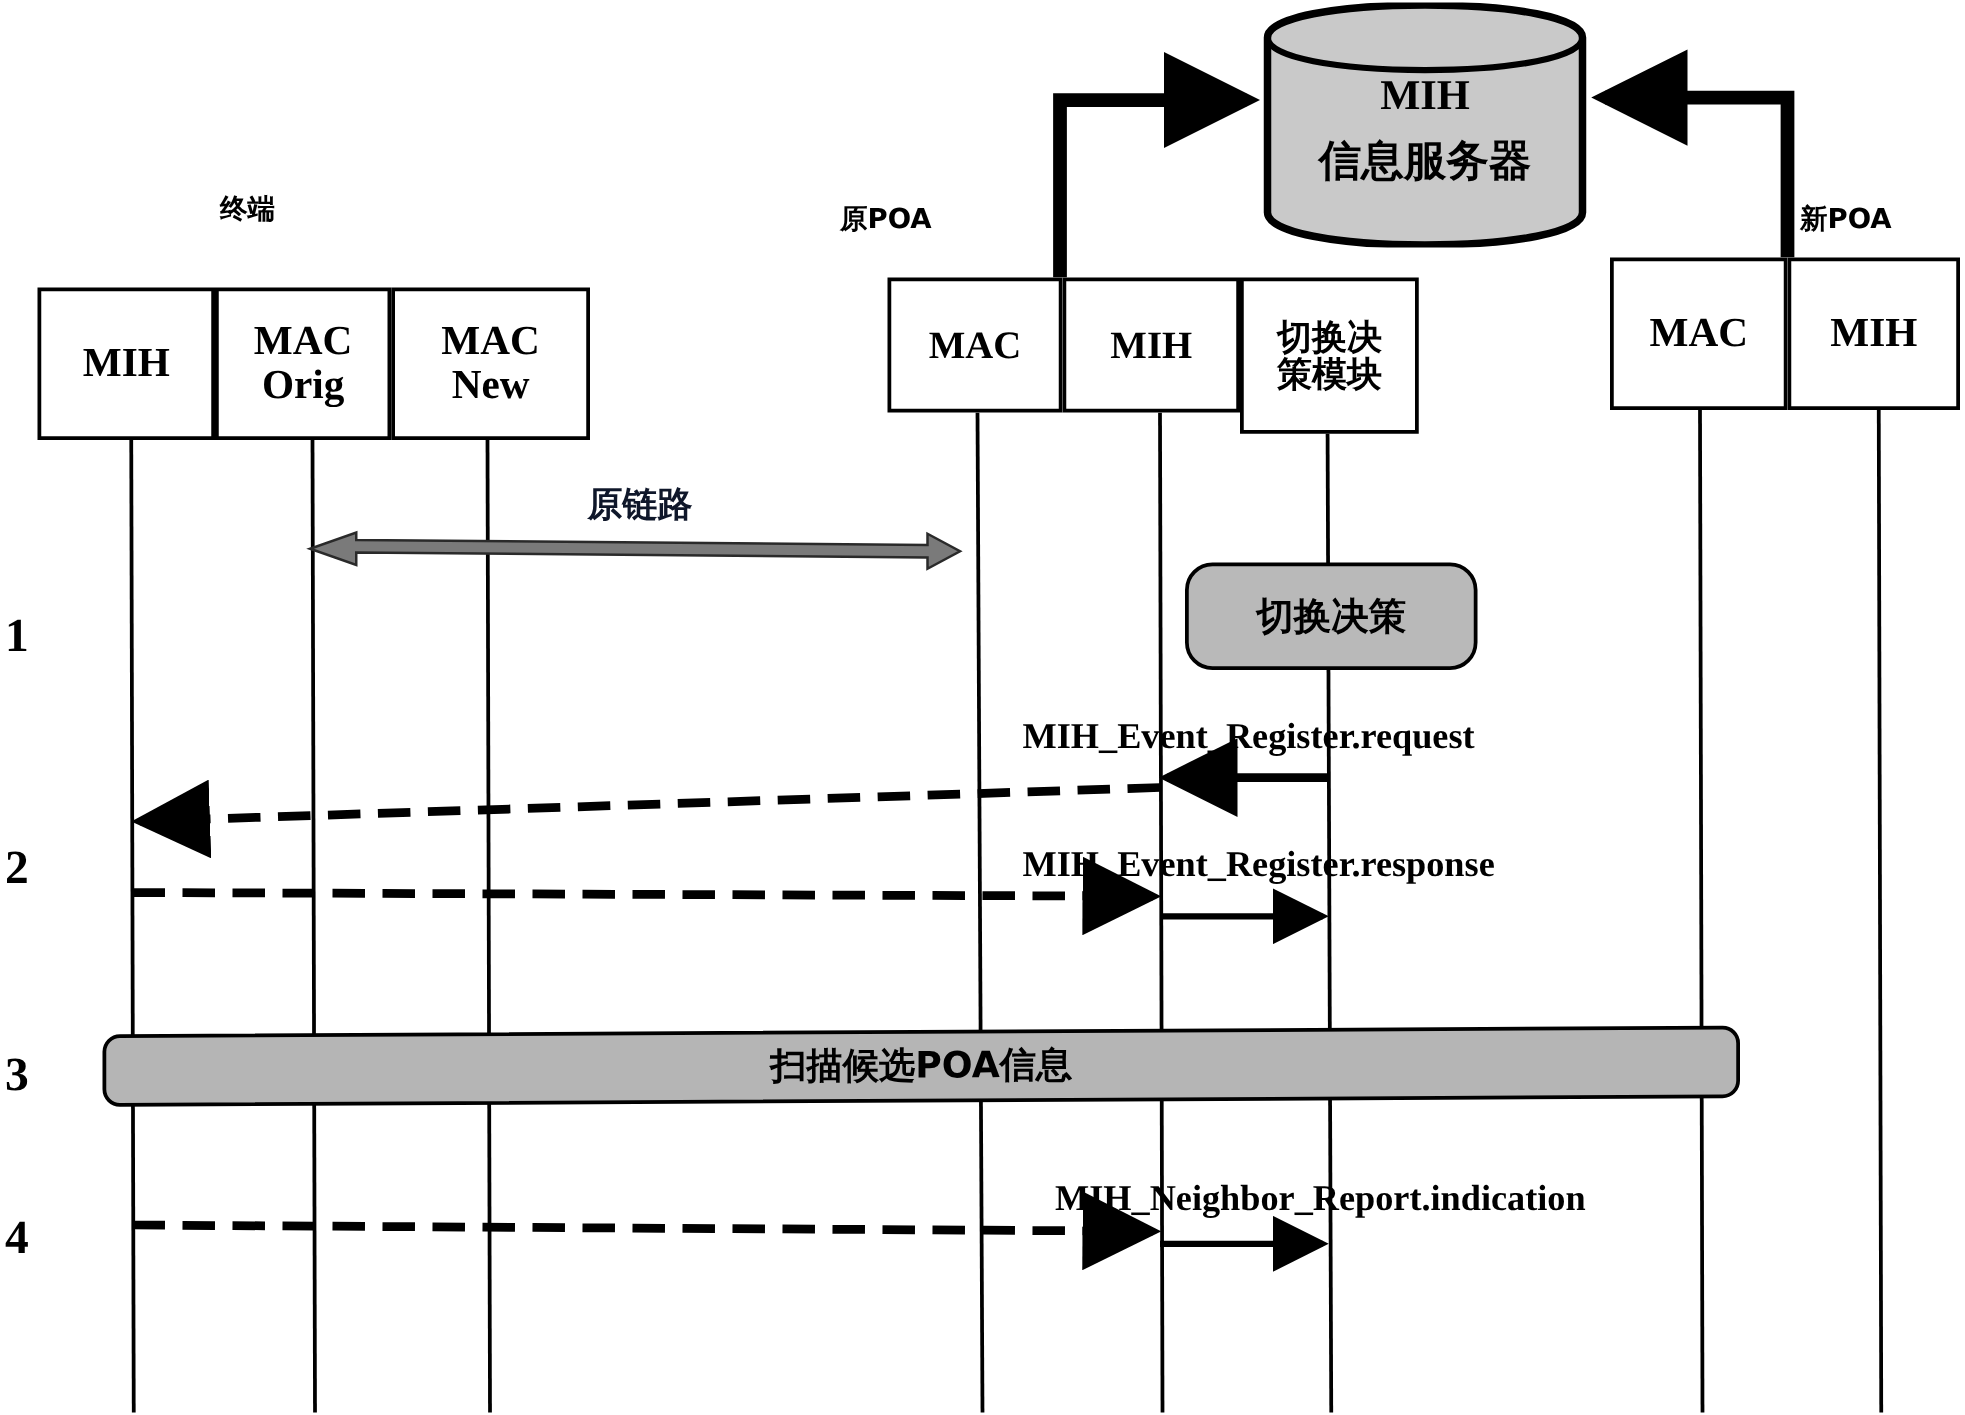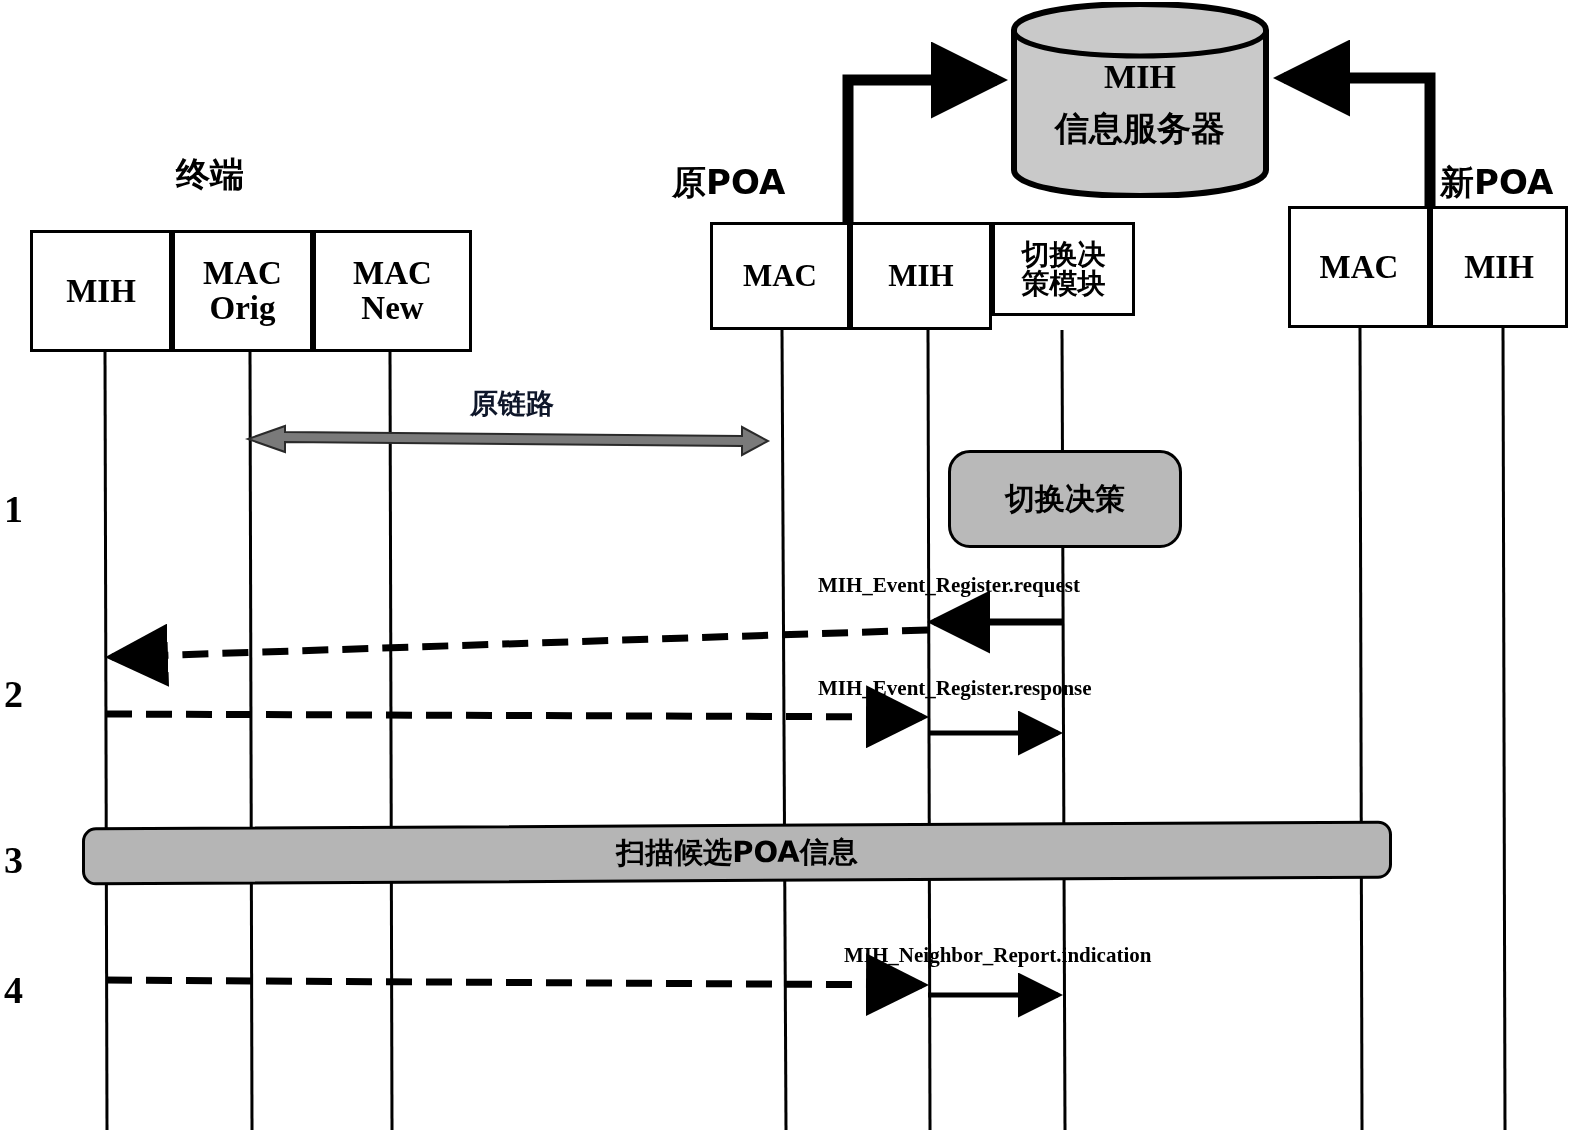--- a/index.html
+++ b/index.html
@@ -3,25 +3,25 @@
 <meta charset="utf-8">
 <style>
   html,body{margin:0;padding:0;background:#fff;}
   body{width:1572px;height:1132px;font-family:"Liberation Serif",serif;}
   #stage{position:relative;width:1572px;height:1132px;overflow:hidden;background:#fff;}
   svg.layer{position:absolute;left:0;top:0;width:1572px;height:1132px;}
   .nodebox{position:absolute;border:3px solid #000;background:#fff;box-sizing:border-box;
            display:flex;align-items:center;justify-content:center;text-align:center;
            font-family:"Liberation Serif",serif;font-weight:bold;line-height:1.05;}
   .grp-label{position:absolute;font-family:"Liberation Serif",serif;font-weight:bold;
-             font-size:34px;color:#000;white-space:nowrap;}
+             font-size:22px;color:#000;white-space:nowrap;}
   .step-num{position:absolute;font-family:"Liberation Serif",serif;font-weight:bold;
             font-size:38px;color:#000;}
   .msg-label{position:absolute;font-family:"Liberation Serif",serif;font-weight:bold;
-             font-size:21px;color:#000;white-space:nowrap;}
+             font-size:29px;color:#000;white-space:nowrap;}
   .cn{font-family:"DejaVu Sans",sans-serif;font-weight:bold;}
   .lat-label{position:absolute;font-family:"DejaVu Sans",sans-serif;font-weight:bold;
              font-size:28px;color:#0f172a;white-space:nowrap;}
   .decision-box{position:absolute;border:3px solid #000;border-radius:22px;
                 background:#b9b9b9;display:flex;align-items:center;justify-content:center;
                 font-family:"DejaVu Sans",sans-serif;font-weight:bold;font-size:30px;color:#000;
                 box-sizing:border-box;}
   .scan-band{position:absolute;border:3px solid #000;border-radius:14px;background:#b5b5b5;
              display:flex;align-items:center;justify-content:center;
              font-family:"DejaVu Sans",sans-serif;font-weight:bold;font-size:29px;color:#000;
@@ -111,40 +111,40 @@
     <span>MAC
 New</span>
   </div>
 
   <div class="nodebox" style="left:710px;top:222px;width:140px;height:108px;font-size:31px;">
     <span>MAC</span>
   </div>
   <div class="nodebox" style="left:850px;top:222px;width:142px;height:108px;font-size:31px;">
     <span>MIH</span>
   </div>
-  <div class="nodebox cn" style="left:992px;top:222px;width:143px;height:94px;font-size:28px;white-space:pre-line;">
+  <div class="nodebox cn" style="left:992px;top:222px;width:143px;height:125px;font-size:28px;white-space:pre-line;">
     <span>切换决
 策模块</span>
   </div>
 
   <div class="nodebox" style="left:1288px;top:206px;width:142px;height:122px;font-size:33px;">
     <span>MAC</span>
   </div>
   <div class="nodebox" style="left:1430px;top:206px;width:138px;height:122px;font-size:33px;">
     <span>MIH</span>
   </div>
 
   <div class="step-num" style="left:4px;top:487px;">1</div>
   <div class="step-num" style="left:4px;top:672px;">2</div>
   <div class="step-num" style="left:4px;top:838px;">3</div>
   <div class="step-num" style="left:4px;top:968px;">4</div>
 
   <div class="lat-label" style="left:470px;top:385px;">原链路</div>
 
-  <div class="decision-box" style="left:948px;top:450px;width:234px;height:98px;">
+  <div class="decision-box" style="left:948px;top:450px;width:234px;height:86px;">
     <span>切换决策</span>
   </div>
 
   <div class="msg-label" style="left:818px;top:573px;">MIH_Event_Register.request</div>
   <div class="msg-label" style="left:818px;top:676px;">MIH_Event_Register.response</div>
   <div class="msg-label" style="left:805px;top:943px;margin-left:39px;">MIH_Neighbor_Report.indication</div>
 
   <div class="scan-band" style="left:82px;top:824px;width:1310px;height:58px;transform:skewY(-0.3deg);">
     <span>扫描候选POA信息</span>
   </div>

